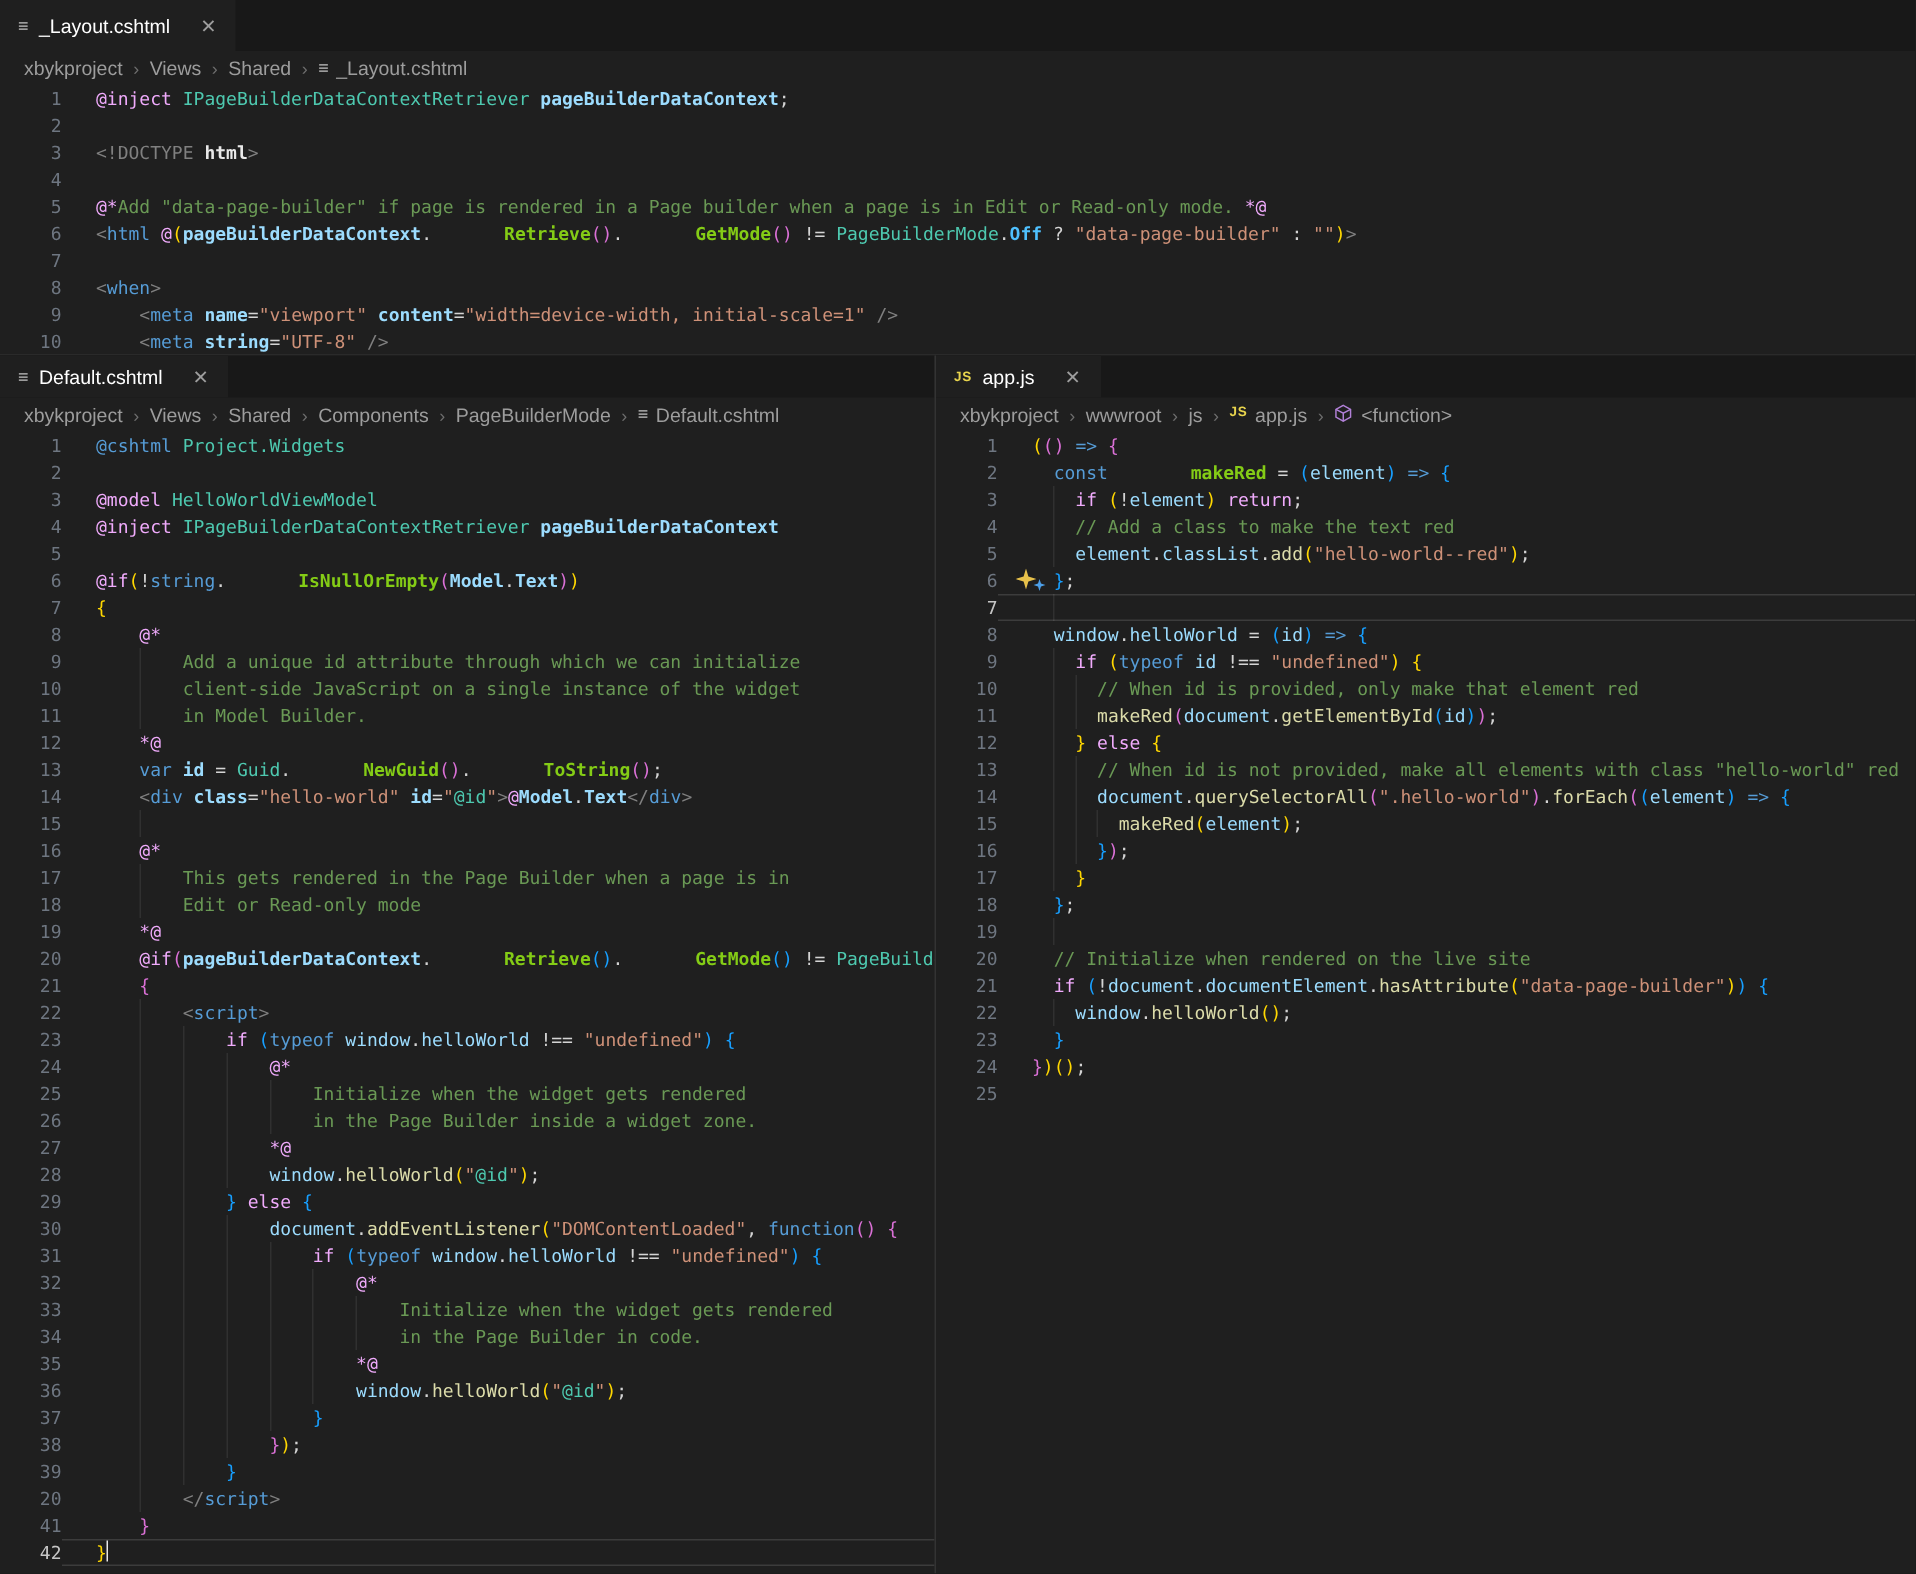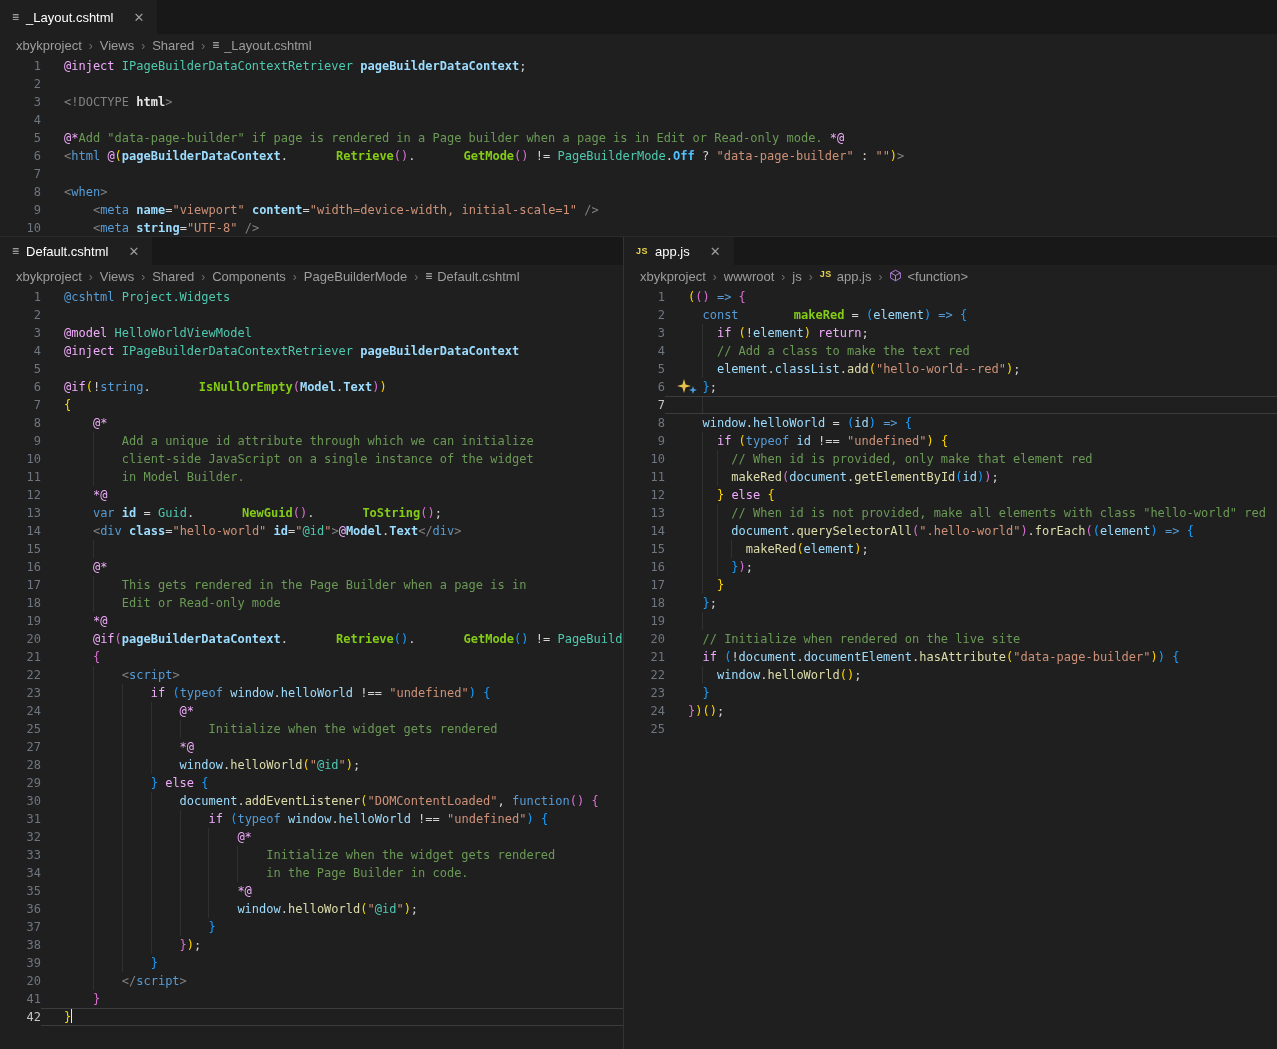--- a/index.html
+++ b/index.html
@@ -164,20 +164,21 @@
           <div class="ln-row"><span class="ln-num">16</span><span class="ln-code"><span>    </span><span class="tk-ctl">@*</span></span></div>
           <div class="ln-row"><span class="ln-num">17</span><span class="ln-code"><i class="guide" style="left: calc(4ch + 23px);"></i><span class="tk-cmt">        This gets rendered in the Page Builder when a page is in</span></span></div>
           <div class="ln-row"><span class="ln-num">18</span><span class="ln-code"><i class="guide" style="left: calc(4ch + 23px);"></i><span class="tk-cmt">        Edit or Read-only mode</span></span></div>
           <div class="ln-row"><span class="ln-num">19</span><span class="ln-code"><span>    </span><span class="tk-ctl">*@</span></span></div>
           <div class="ln-row"><span class="ln-num">20</span><span class="ln-code"><span>    </span><span class="tk-ctl">@if</span><span class="tk-b2">(</span><span class="tk-vrb">pageBuilderDataContext</span><span class="tk-p">.</span><span class="tk-fnb">Retrieve</span><span class="tk-b3">()</span><span class="tk-p">.</span><span class="tk-fnb">GetMode</span><span class="tk-b3">()</span><span class="tk-p"> != </span><span class="tk-typ">PageBuilderMode</span><span class="tk-p">.</span><span class="tk-cst">Off</span><span class="tk-b2">)</span></span></div>
           <div class="ln-row"><span class="ln-num">21</span><span class="ln-code"><span>    </span><span class="tk-b2">{</span></span></div>
           <div class="ln-row"><span class="ln-num">22</span><span class="ln-code"><i class="guide" style="left: calc(4ch + 23px);"></i><span>        </span><span class="tk-gr">&lt;</span><span class="tk-kw">script</span><span class="tk-gr">&gt;</span></span></div>
           <div class="ln-row"><span class="ln-num">23</span><span class="ln-code"><i class="guide" style="left: calc(4ch + 23px);"></i><i class="guide" style="left: calc(8ch + 23px);"></i><span>            </span><span class="tk-ctl">if</span><span> </span><span class="tk-b3">(</span><span class="tk-kw">typeof</span><span> </span><span class="tk-vr">window</span><span class="tk-p">.</span><span class="tk-vr">helloWorld</span><span class="tk-p"> !== </span><span class="tk-str">"undefined"</span><span class="tk-b3">)</span><span> </span><span class="tk-b3">{</span></span></div>
           <div class="ln-row"><span class="ln-num">24</span><span class="ln-code"><i class="guide" style="left: calc(4ch + 23px);"></i><i class="guide" style="left: calc(8ch + 23px);"></i><i class="guide" style="left: calc(12ch + 23px);"></i><span>                </span><span class="tk-ctl">@*</span></span></div>
           <div class="ln-row"><span class="ln-num">25</span><span class="ln-code"><i class="guide" style="left: calc(4ch + 23px);"></i><i class="guide" style="left: calc(8ch + 23px);"></i><i class="guide" style="left: calc(12ch + 23px);"></i><i class="guide" style="left: calc(16ch + 23px);"></i><span class="tk-cmt">                    Initialize when the widget gets rendered</span></span></div>
+          <div class="ln-row"><span class="ln-num">26</span><span class="ln-code"><i class="guide" style="left: calc(4ch + 23px);"></i><i class="guide" style="left: calc(8ch + 23px);"></i><i class="guide" style="left: calc(12ch + 23px);"></i><i class="guide" style="left: calc(16ch + 23px);"></i><span class="tk-cmt">                    in the Page Builder inside a widget zone.</span></span></div>
           <div class="ln-row"><span class="ln-num">27</span><span class="ln-code"><i class="guide" style="left: calc(4ch + 23px);"></i><i class="guide" style="left: calc(8ch + 23px);"></i><i class="guide" style="left: calc(12ch + 23px);"></i><span>                </span><span class="tk-ctl">*@</span></span></div>
           <div class="ln-row"><span class="ln-num">28</span><span class="ln-code"><i class="guide" style="left: calc(4ch + 23px);"></i><i class="guide" style="left: calc(8ch + 23px);"></i><i class="guide" style="left: calc(12ch + 23px);"></i><span>                </span><span class="tk-vr">window</span><span class="tk-p">.</span><span class="tk-fn">helloWorld</span><span class="tk-b1">(</span><span class="tk-str">"</span><span class="tk-typ">@id</span><span class="tk-str">"</span><span class="tk-b1">)</span><span class="tk-p">;</span></span></div>
           <div class="ln-row"><span class="ln-num">29</span><span class="ln-code"><i class="guide" style="left: calc(4ch + 23px);"></i><i class="guide" style="left: calc(8ch + 23px);"></i><span>            </span><span class="tk-b3">}</span><span> </span><span class="tk-ctl">else</span><span> </span><span class="tk-b3">{</span></span></div>
           <div class="ln-row"><span class="ln-num">30</span><span class="ln-code"><i class="guide" style="left: calc(4ch + 23px);"></i><i class="guide" style="left: calc(8ch + 23px);"></i><i class="guide" style="left: calc(12ch + 23px);"></i><span>                </span><span class="tk-vr">document</span><span class="tk-p">.</span><span class="tk-fn">addEventListener</span><span class="tk-b1">(</span><span class="tk-str">"DOMContentLoaded"</span><span class="tk-p">, </span><span class="tk-kw">function</span><span class="tk-b2">()</span><span> </span><span class="tk-b2">{</span></span></div>
           <div class="ln-row"><span class="ln-num">31</span><span class="ln-code"><i class="guide" style="left: calc(4ch + 23px);"></i><i class="guide" style="left: calc(8ch + 23px);"></i><i class="guide" style="left: calc(12ch + 23px);"></i><i class="guide" style="left: calc(16ch + 23px);"></i><span>                    </span><span class="tk-ctl">if</span><span> </span><span class="tk-b3">(</span><span class="tk-kw">typeof</span><span> </span><span class="tk-vr">window</span><span class="tk-p">.</span><span class="tk-vr">helloWorld</span><span class="tk-p"> !== </span><span class="tk-str">"undefined"</span><span class="tk-b3">)</span><span> </span><span class="tk-b3">{</span></span></div>
           <div class="ln-row"><span class="ln-num">32</span><span class="ln-code"><i class="guide" style="left: calc(4ch + 23px);"></i><i class="guide" style="left: calc(8ch + 23px);"></i><i class="guide" style="left: calc(12ch + 23px);"></i><i class="guide" style="left: calc(16ch + 23px);"></i><i class="guide" style="left: calc(20ch + 23px);"></i><span>                        </span><span class="tk-ctl">@*</span></span></div>
           <div class="ln-row"><span class="ln-num">33</span><span class="ln-code"><i class="guide" style="left: calc(4ch + 23px);"></i><i class="guide" style="left: calc(8ch + 23px);"></i><i class="guide" style="left: calc(12ch + 23px);"></i><i class="guide" style="left: calc(16ch + 23px);"></i><i class="guide" style="left: calc(20ch + 23px);"></i><i class="guide" style="left: calc(24ch + 23px);"></i><span class="tk-cmt">                            Initialize when the widget gets rendered</span></span></div>
           <div class="ln-row"><span class="ln-num">34</span><span class="ln-code"><i class="guide" style="left: calc(4ch + 23px);"></i><i class="guide" style="left: calc(8ch + 23px);"></i><i class="guide" style="left: calc(12ch + 23px);"></i><i class="guide" style="left: calc(16ch + 23px);"></i><i class="guide" style="left: calc(20ch + 23px);"></i><i class="guide" style="left: calc(24ch + 23px);"></i><span class="tk-cmt">                            in the Page Builder in code.</span></span></div>
           <div class="ln-row"><span class="ln-num">35</span><span class="ln-code"><i class="guide" style="left: calc(4ch + 23px);"></i><i class="guide" style="left: calc(8ch + 23px);"></i><i class="guide" style="left: calc(12ch + 23px);"></i><i class="guide" style="left: calc(16ch + 23px);"></i><i class="guide" style="left: calc(20ch + 23px);"></i><span>                        </span><span class="tk-ctl">*@</span></span></div>
           <div class="ln-row"><span class="ln-num">36</span><span class="ln-code"><i class="guide" style="left: calc(4ch + 23px);"></i><i class="guide" style="left: calc(8ch + 23px);"></i><i class="guide" style="left: calc(12ch + 23px);"></i><i class="guide" style="left: calc(16ch + 23px);"></i><i class="guide" style="left: calc(20ch + 23px);"></i><span>                        </span><span class="tk-vr">window</span><span class="tk-p">.</span><span class="tk-fn">helloWorld</span><span class="tk-b1">(</span><span class="tk-str">"</span><span class="tk-typ">@id</span><span class="tk-str">"</span><span class="tk-b1">)</span><span class="tk-p">;</span></span></div>

